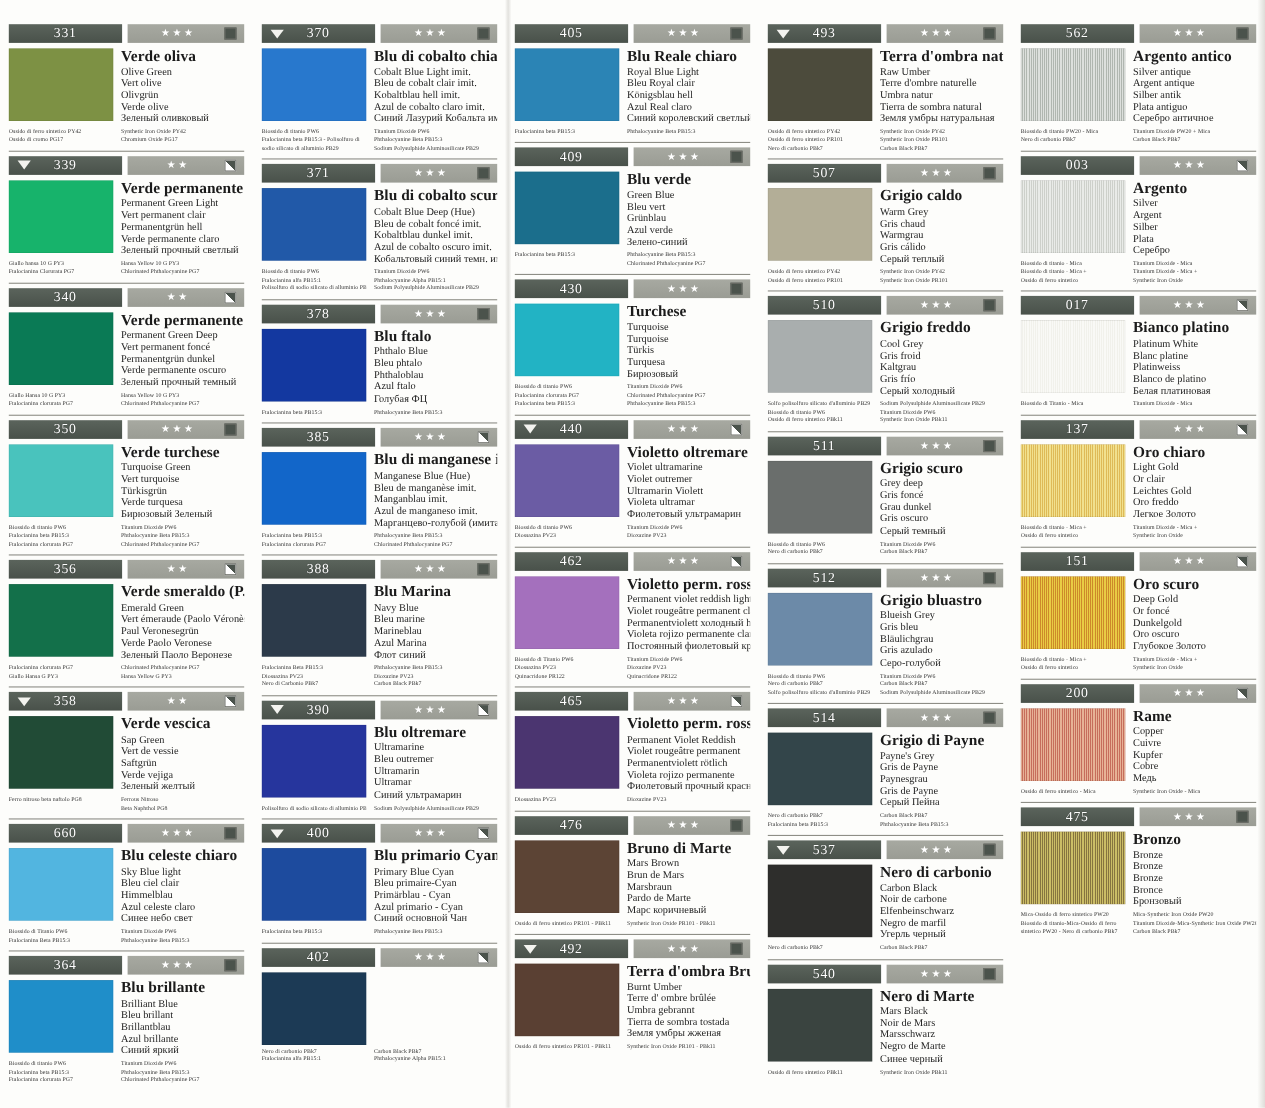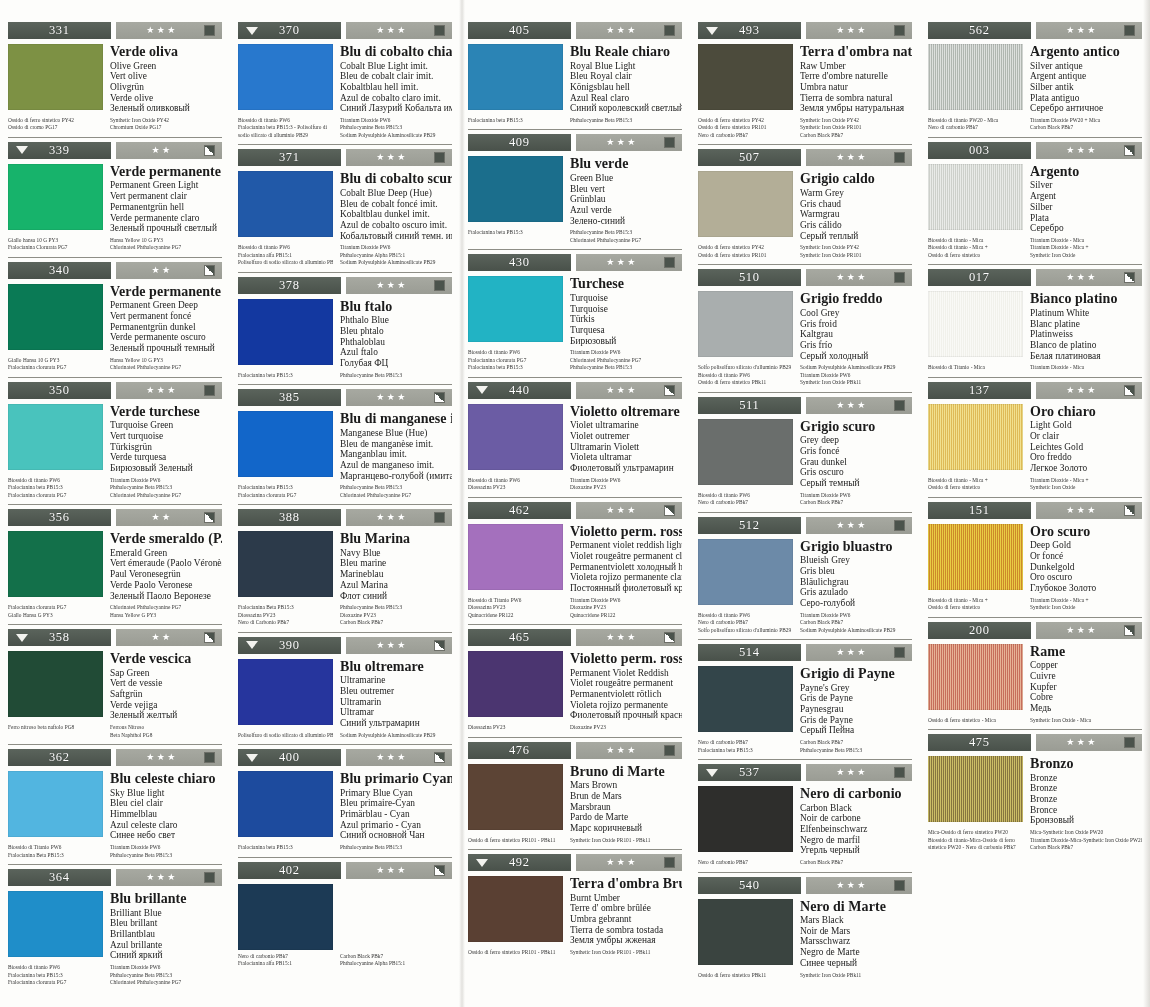--- a/index.html
+++ b/index.html
@@ -326,21 +326,21 @@
           </div>
           <div class="pig-col en">
             <div>Ferrous Nitroso</div>
             <div>Beta Naphthol PG8</div>
           </div>
         </div>
       </div>
       <div class="swatch-card">
         <div class="hdr">
           <div class="hdr-code">
-            <span>362</span>
+            <span>660</span>
           </div>
           <div class="hdr-gap"></div>
           <div class="hdr-rate">
             <span class="stars">★★★</span>
             <span class="opacity-box opaque"></span>
           </div>
         </div>
         <div class="body">
           <div class="chip" style="background-color:#52b5e0"></div>
           <div class="names">

